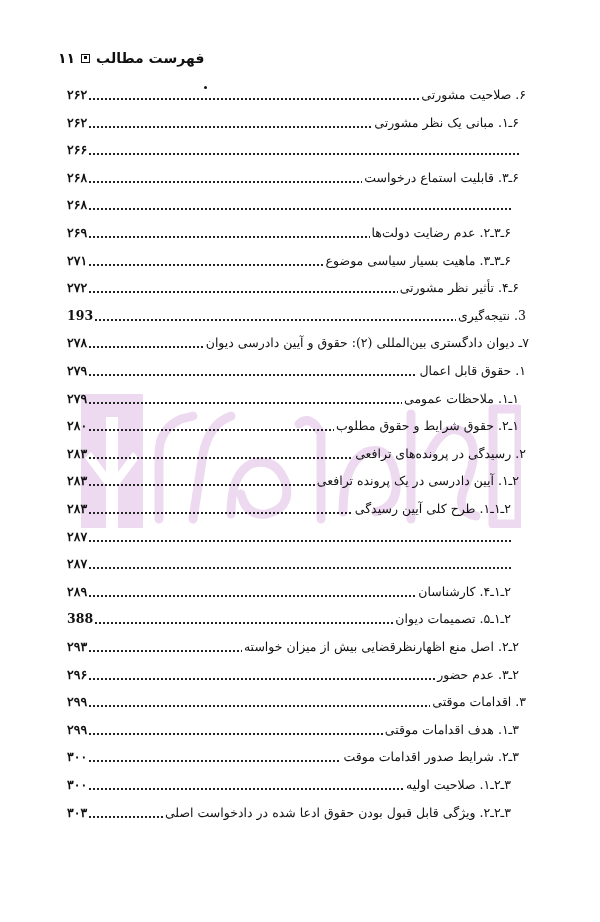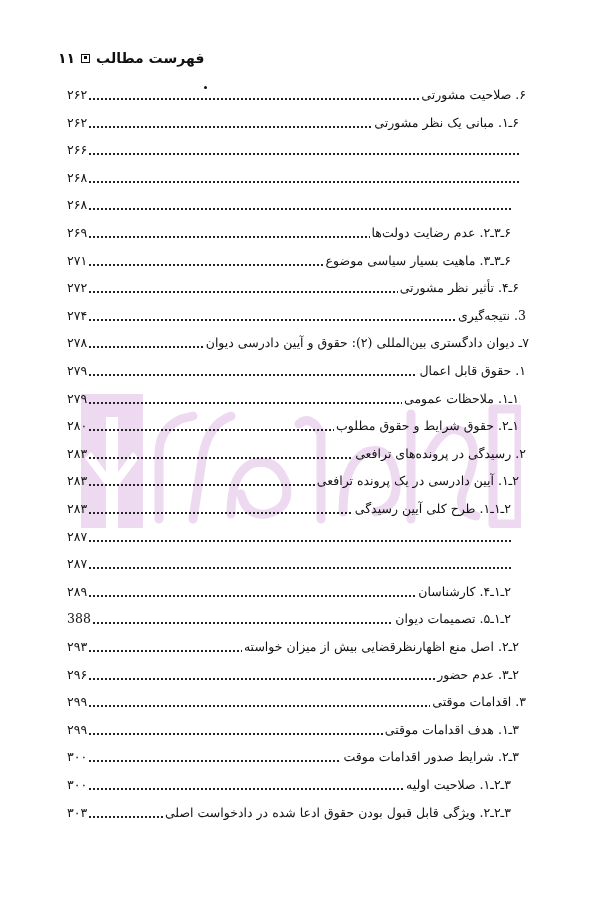--- a/index.html
+++ b/index.html
@@ -17,21 +17,21 @@
   .watermark svg { display:block; }
 
   .toc { position:absolute; left:0; top:0; width:600px; height:922px; }
   .row { position:absolute; left:67px; height:22px; direction:rtl; display:flex; align-items:flex-end;
          font-size:12.5px; line-height:22px; white-space:nowrap; }
   .row .title { flex:0 0 auto; padding-left:2px; }
   .row .leader { flex:1 1 auto; overflow:hidden; position:relative; height:22px; }
   .row .leader::after { content:""; position:absolute; left:0; right:0; bottom:6px; height:2px;
         background-image: radial-gradient(circle, #222 0.8px, transparent 1px);
         background-size:4px 2px; background-repeat:repeat-x; }
-  .row .page { flex:0 0 auto; direction:rtl; font-size:12.5px; padding-right:1px; }
+  .row .page { flex:0 0 auto; direction:rtl; font-size:12.5px; padding-right:1px;font-weight:bold; }
 </style>
 </head>
 <body>
 
 <div class="header">
   <span>فهرست مطالب</span>
   <span class="box"></span>
   <span>۱۱</span>
 </div>
 
@@ -65,20 +65,21 @@
   <div class="row" style="top: 111.6px; width: 452px;">
     <span class="title">۶ـ۱. مبانی یک نظر مشورتی</span>
     <span class="leader"></span>
     <span class="page">۲۶۲</span>
   </div>
   <div class="row" style="top: 139.2px; width: 452px;">
     <span class="leader"></span>
     <span class="page">۲۶۶</span>
   </div>
   <div class="row" style="top: 166.8px; width: 452px;">
+    <span class="title">۶ـ۳. قابلیت استماع درخواست</span>
     <span class="leader"></span>
     <span class="page">۲۶۸</span>
   </div>
   <div class="row" style="top: 194.4px; width: 444px;">
     <span class="leader"></span>
     <span class="page">۲۶۸</span>
   </div>
   <div class="row" style="top: 222px; width: 444px;">
     <span class="title">۶ـ۳ـ۲. عدم رضایت دولت‌ها</span>
     <span class="leader"></span>
@@ -90,21 +91,21 @@
     <span class="page">۲۷۱</span>
   </div>
   <div class="row" style="top: 277.2px; width: 452px;">
     <span class="title">۶ـ۴. تأثیر نظر مشورتی</span>
     <span class="leader"></span>
     <span class="page">۲۷۲</span>
   </div>
   <div class="row" style="top: 304.8px; width: 459px;">
     <span class="title">3. نتیجه‌گیری</span>
     <span class="leader"></span>
-    <span class="page">۲۷۴</span>
+    <span class="page">193</span>
   </div>
   <div class="row" style="top: 332.4px; width: 462px;">
     <span class="title">۷ـ دیوان دادگستری بین‌المللی (۲): حقوق و آیین دادرسی دیوان</span>
     <span class="leader"></span>
     <span class="page">۲۷۸</span>
   </div>
   <div class="row" style="top: 360px; width: 459px;">
     <span class="title">۱. حقوق قابل اعمال</span>
     <span class="leader"></span>
     <span class="page">۲۷۹</span>

